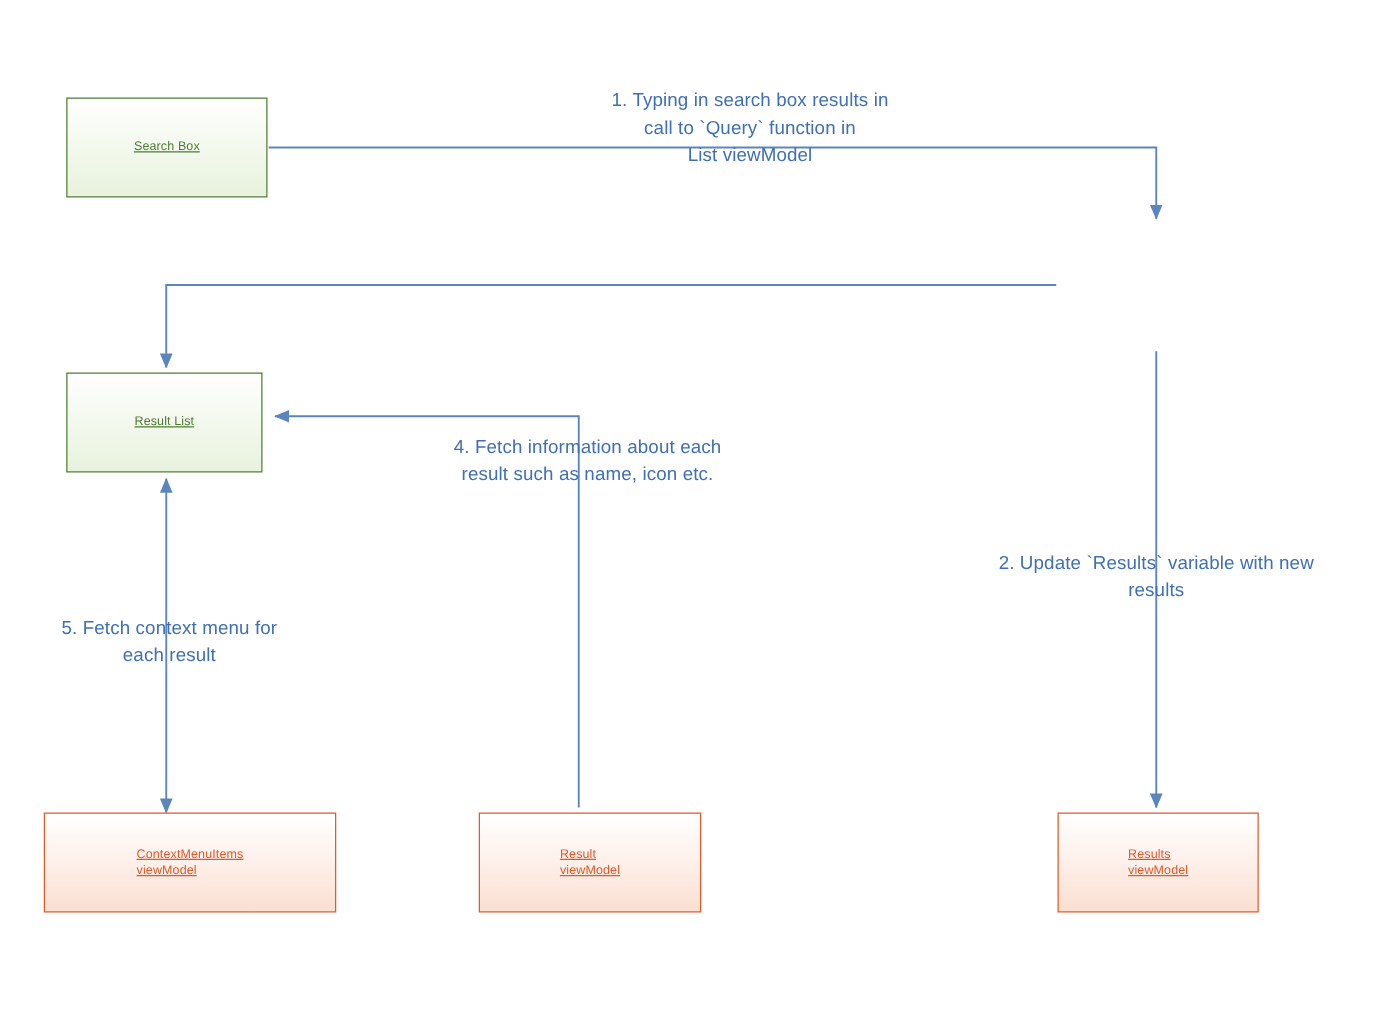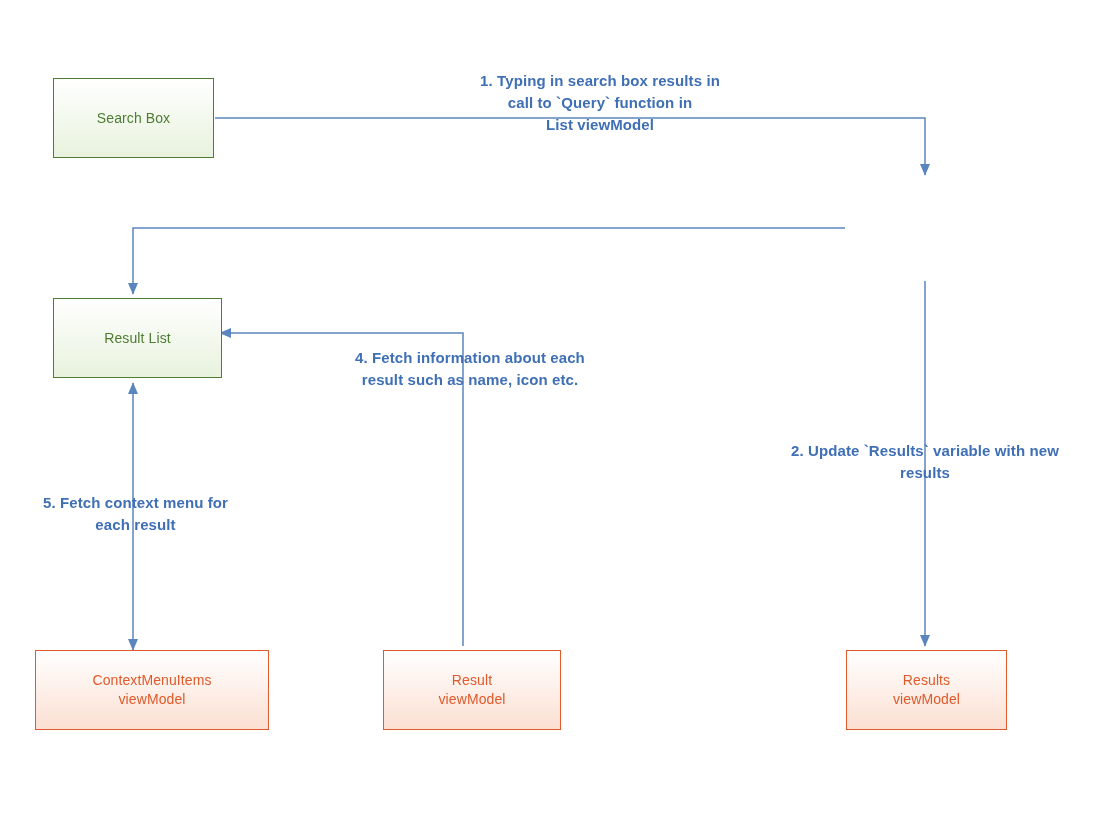--- a/index.html
+++ b/index.html
@@ -24,43 +24,42 @@
     width: 1110px;
     height: 820px;
     pointer-events: none;
   }
   .node {
     position: absolute;
     box-sizing: border-box;
     display: flex;
     align-items: center;
     justify-content: center;
-    text-align: center;
-    font-size: 14px;
+    font-size: 10px;
     line-height: 1.35;
     letter-spacing: 0.1px;
+    text-decoration: underline;
   }
   .node.green {
     border: 1.3px solid #4e7c32;
     color: #4e7c32;
     background: linear-gradient(to bottom, #ffffff 0%, #f2f8ec 55%, #e8f2dd 100%);
   }
   .node.orange {
     border: 1.3px solid #e05a2b;
     color: #e05a2b;
     background: linear-gradient(to bottom, #ffffff 0%, #fdeee7 55%, #fbdfd2 100%);
   }
   .label {
     position: absolute;
     color: #3f6fb5;
     font-size: 15px;
     line-height: 1.45;
     text-align: center;
     letter-spacing: 0.1px;
-    font-weight: bold;
   }
 </style>
 </head>
 <body>
 
 <div id="canvas">
 
   <svg class="layer" viewBox="0 0 1110 820">
     <defs>
       <marker id="arrow" markerWidth="9" markerHeight="9" refX="7.5" refY="3.4" orient="auto" markerUnits="strokeWidth">
@@ -88,21 +87,21 @@
       <path d="M133,646 L133,383" fill="none" stroke="#5b86bd" stroke-width="1.5" marker-end="url(#arrow)"></path>
       <path d="M133,646 L133,650" fill="none" stroke="#5b86bd" stroke-width="1.5" marker-end="url(#arrow)"></path>
     </g>
   </svg>
 
   <div class="node green" style="left:53px; top:78px; width:161px; height:80px;">
     <span>Search Box</span>
   </div>
 
 
-  <div class="node green" style="left:53px; top:298px; width:169px; height:80px;">
+  <div class="node green" style="left:53px; top:298px; width:157px; height:80px;">
     <span>Result List</span>
   </div>
 
   <div class="node orange" style="left:35px; top:650px; width:234px; height:80px;">
     <span>
       <span>ContextMenuItems</span><br>
       <span>viewModel</span>
     </span>
   </div>
 

